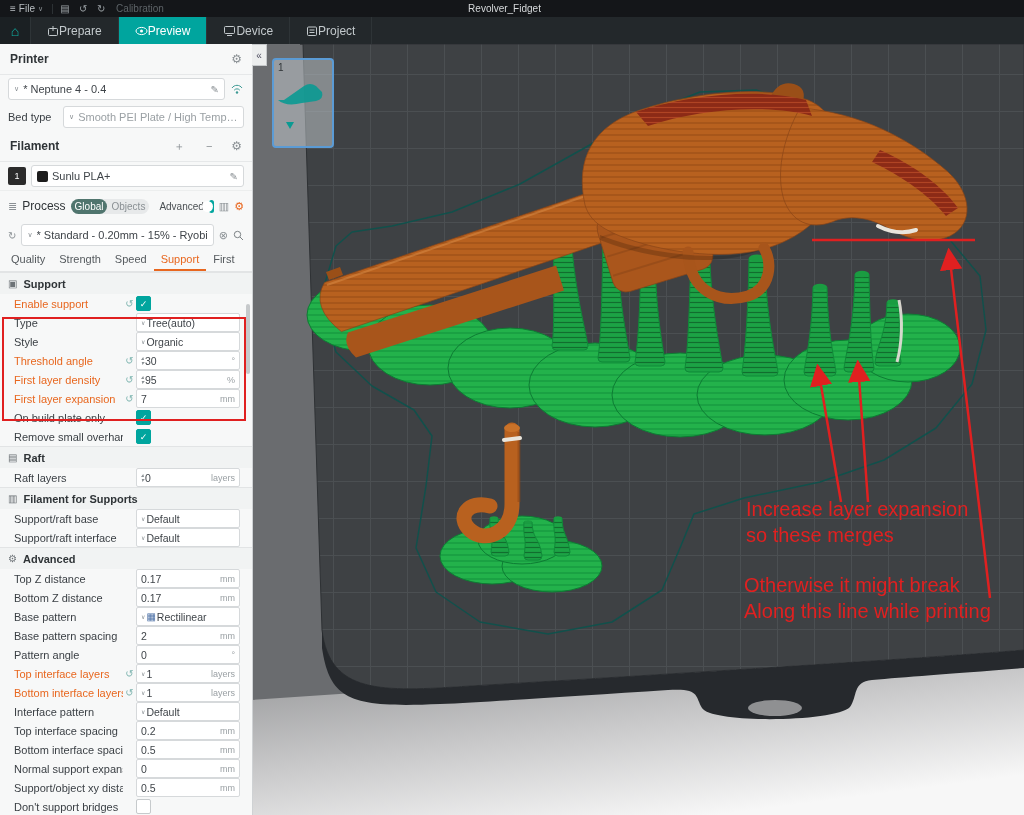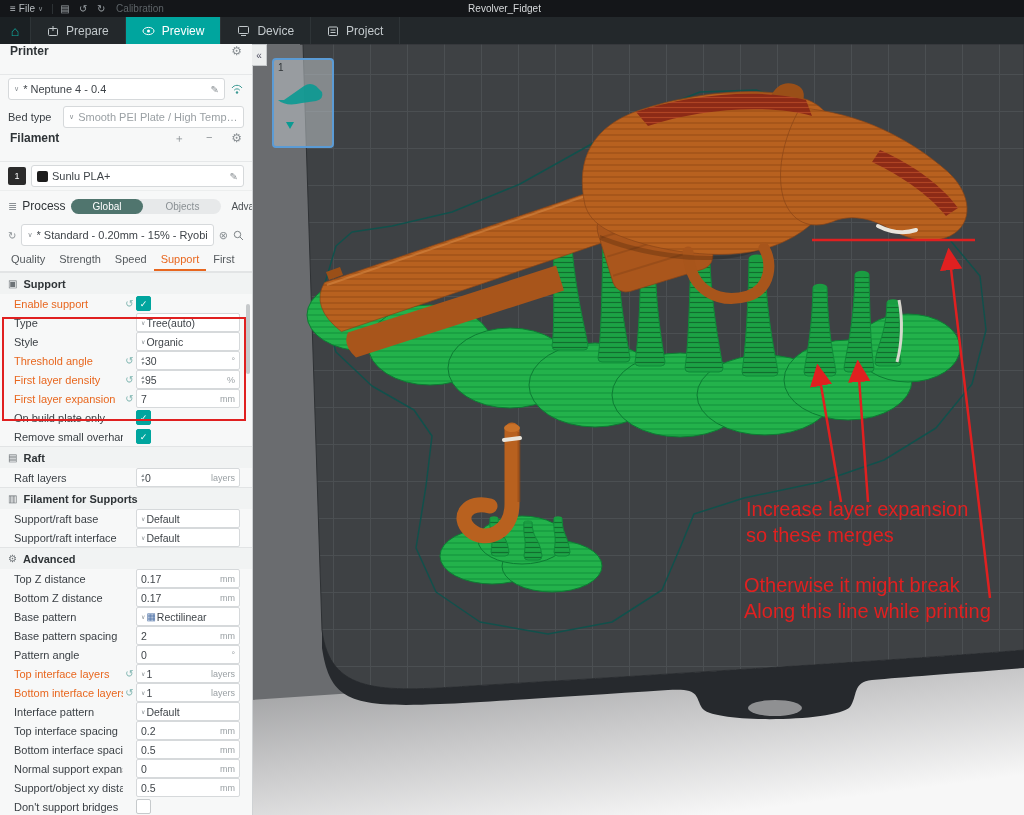--- a/index.html
+++ b/index.html
@@ -12,48 +12,48 @@
   .menubar .caret{font-size:7px;color:#8a9094}
   .menubar .icon-btn{width:18px;text-align:center;color:#9aa0a4;font-size:10px}
   .menubar .disabled{color:#5d6367}
   .menubar .title{position:absolute;left:0;right:15px;text-align:center;color:#d6d9db;pointer-events:none}
   .vsep{width:1px;height:10px;background:#2c3134;margin:0 3px}
   
   .tabbar{position:absolute;top:17px;left:0;right:0;height:27px;background:#23282b;display:flex;
           align-items:stretch;z-index:60}
   .home{width:30px;display:flex;align-items:center;justify-content:center;background:#1b2023;
         border-right:1px solid #2e3437;color:#0fb3a6;font-size:14px}
-  .tab{display:flex;align-items:center;gap:7px;padding:0 16px;color:#c3c9cc;font-size:12px;
+  .tab{display:flex;align-items:center;gap:0;padding:0 16px;color:#c3c9cc;font-size:12px;
        border-right:1px solid #2e3437}
   .tab.active{background:#00a59e;color:#fff}
   .tab svg{display:block}
   
   .sidebar{position:absolute;top:44px;left:0;width:252px;bottom:0;background:#f7f8f8;
            border-right:1px solid #cfd2d4;z-index:40;overflow:hidden}
-  .hdr{height:30px;display:flex;padding:0 10px;border-bottom:1px solid #e6e8e9;gap:14px}
+  .hdr{height:30px;display:flex;align-items:center;padding:0 10px;border-bottom:1px solid #e6e8e9;gap:14px}
   .hdr .hdr-title{font-weight:bold;font-size:12px;color:#2f3437}
   .hdr .sp,.procrow .sp{flex:1}
   .gear{color:#8a9094;font-size:12px}
   .hicon{color:#8a9094;font-size:11px;width:16px;text-align:center}
   .prow{display:flex;align-items:center;padding:3px 8px;gap:5px}
   .combo{flex:1;height:20px;background:#fff;border:1px solid #d6d9db;border-radius:3px;display:flex;
          align-items:center;padding:0 5px;gap:4px;font-size:11px;color:#3f4449;min-width:0}
   .combo .val{white-space:nowrap;overflow:hidden;text-overflow:ellipsis}
   .combo .caret{font-size:7px;color:#8a9094}
   .combo .edit{margin-left:auto;color:#8a9094;font-size:10px}
   .combo.gray{color:#9aa0a4}
   .blbl{width:50px;font-size:11px;color:#3a3f44}
   .fslot{width:18px;height:18px;background:#2b2b2b;color:#fff;border-radius:2px;display:flex;
          align-items:center;justify-content:center;font-size:9px}
   .fswatch{width:11px;height:11px;background:#1d1d1d;border-radius:2px}
   .procrow{height:30px;display:flex;align-items:center;padding:0 8px;gap:5px;border-top:1px solid #eceeee}
   .picon{color:#8a9094;font-size:11px}
   .ptitle{font-weight:normal;font-size:12px;color:#2f3437}
   .pill{background:#e7e9ea;border-radius:9px;display:flex;font-size:10px}
-  .pill span{padding:2px 22px;border-radius:9px;color:#8a9094}
+  .pill span{padding:2px 4px;border-radius:9px;color:#8a9094}
   .pill .on{background:#50756e;color:#fff}
   .adv{font-size:10px;color:#4a4f53}
   .toggle{width:26px;height:13px;border-radius:7px;background:#00a59e;position:relative}
   .toggle .knob{position:absolute;right:1px;top:1px;width:11px;height:11px;border-radius:50%;background:#fff}
   .icon-sm{color:#8a9094;font-size:11px}
   .icon-sm.orange{color:#e8671f}
   .sync{color:#8a9094;font-size:10px}
   .xicon{color:#8a9094;font-size:11px}
   .stabs{height:22px;display:flex;align-items:stretch;padding:0 4px;border-bottom:1px solid #e2e4e5}
   .stab{display:flex;align-items:center;padding:0 7px;font-size:11px;color:#555a5e;border-bottom:2px solid transparent}

